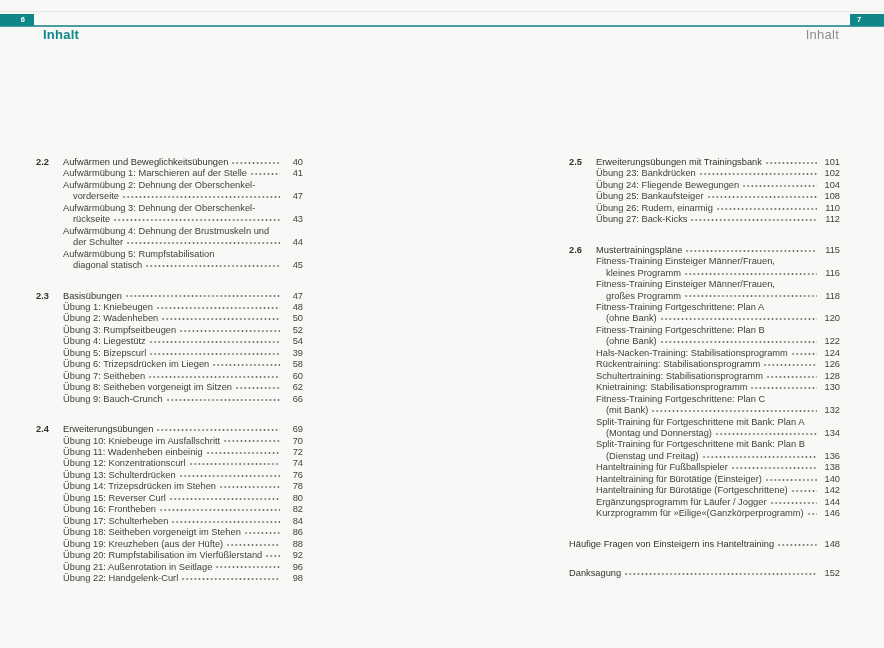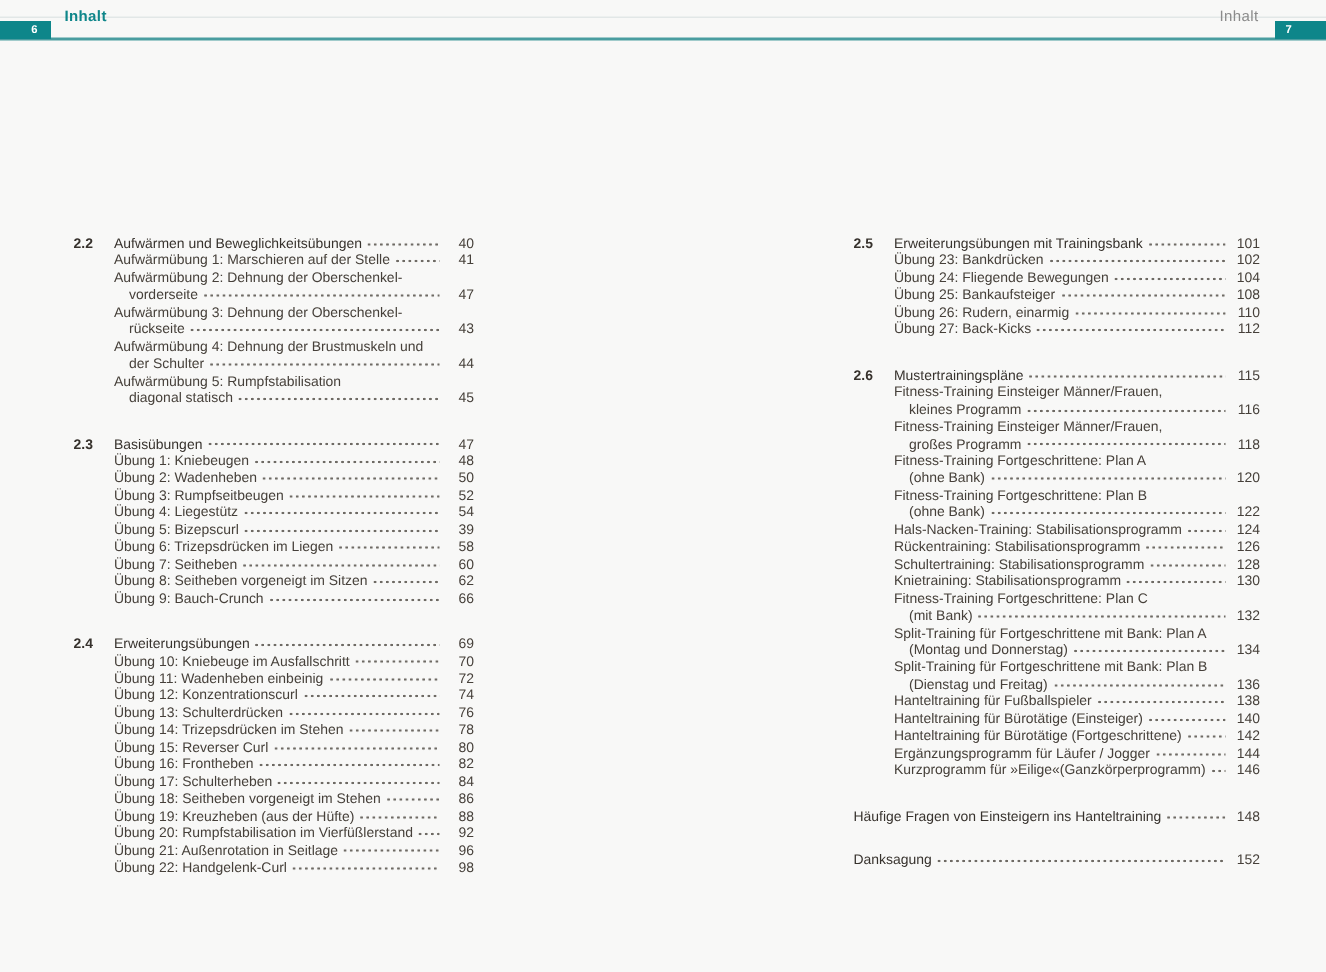--- a/index.html
+++ b/index.html
@@ -14,26 +14,26 @@
   
   .rule-light{position:absolute;left:0;top:11px;width:884px;height:1px;background:#e2e7e7;}
   .rule-teal{position:absolute;left:0;top:25px;width:884px;height:1.5px;}
   .folio-bar{
     position:absolute;top:14px;height:12px;width:34px;
     color:#ffffff;font-size:7.5px;font-weight:bold;line-height:12px;
     box-sizing:border-box;
   }
   .folio-bar.left{left:0;text-align:right;padding-right:9px;}
   .folio-bar.right{right:0;text-align:left;padding-left:7px;}
-  .header-label{position:absolute;top:7px;font-size:10px;letter-spacing:.25px;line-height:10px;}
+  .header-label{position:absolute;top:30px;font-size:13px;letter-spacing:.25px;line-height:10px;}
   .header-label.left{left:43px;font-weight:bold;}
   .header-label.right{right:45px;color:#8b8b8b;font-weight:normal;}
   
   .toc-col{position:absolute;top:157px;font-size:9.3px;line-height:11.45px;}
-  #col-left{left:49px;width:267px;}
+  #col-left{left:36px;width:267px;}
   #col-right{left:569px;width:271px;}
   .section{margin-bottom:19px;}
   .row{display:flex;align-items:baseline;}
   .row.entry{padding-left:27px;}
   .row.cont{padding-left:37px;}
   .num{flex:0 0 27px;font-weight:bold;color:#37322d;}
   .t{flex:0 1 auto;white-space:nowrap;}
   .t.bold{font-weight:normal;color:#37322d;}
   .leader{
     flex:1 1 auto;min-width:6px;height:6px;margin:0 2px 0 3px;

